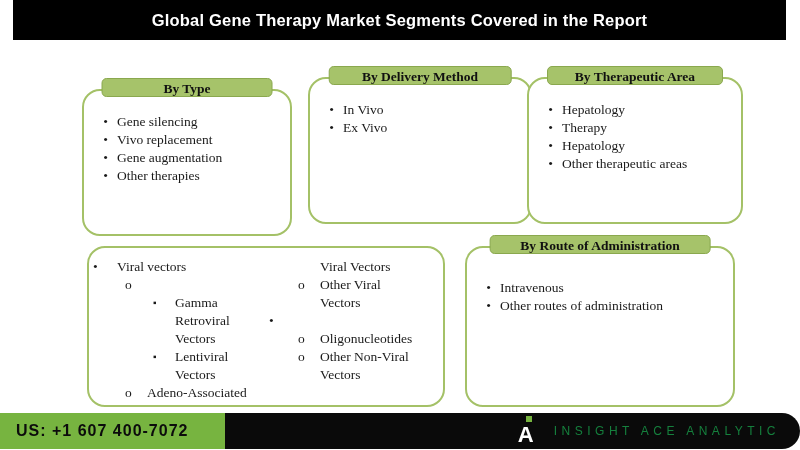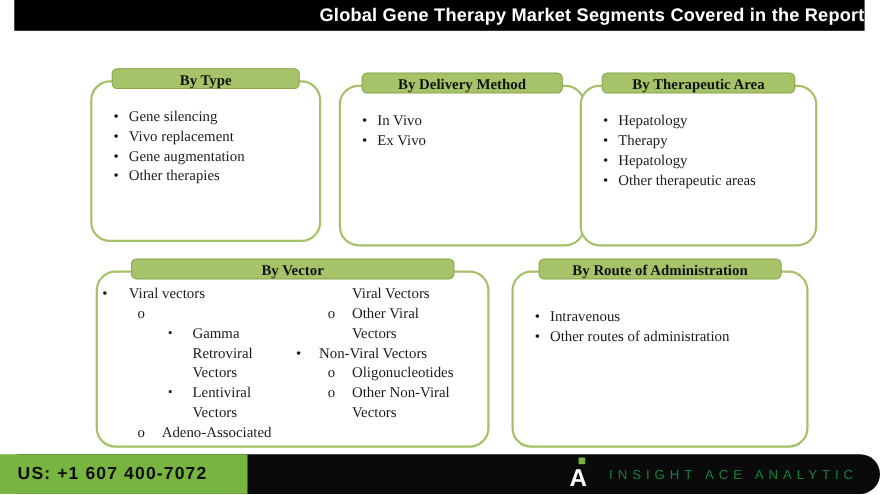--- a/index.html
+++ b/index.html
@@ -2,39 +2,39 @@
 <html><head>
 <meta charset="utf-8">
 <style>
   html,body{margin:0;padding:0;background:#fff;}
   #stage{
     position:relative;width:800px;height:450px;background:#ffffff;overflow:hidden;
     font-family:"Liberation Serif", serif;color:#1a1a1a;
   }
   
   .titlebar{
-    position:absolute;left:13px;top:0;width:773px;height:28px;background:#000000;
-    display:flex;align-items:center;justify-content:flex-end;
+    position:absolute;left:13px;top:0;width:773px;height:40px;background:#000000;
+    display:flex;align-items:center;justify-content:center;
   }
   .titlebar span{
     color:#ffffff;font-family:"Liberation Sans",sans-serif;font-weight:bold;font-size:16.5px;
     letter-spacing:0.2px;
   }
   
   .segbox{
     position:absolute;border:2px solid #a4c167;border-radius:18px;background:#ffffff;
     box-sizing:border-box;
   }
   .pill{
     position:absolute;top:-13px;left:50%;transform:translateX(-50%);
     width:83%;height:19px;line-height:19px;background:#a6c36a;border:1px solid #8aa84e;
     border-radius:5px;text-align:center;font-weight:bold;font-size:13.5px;color:#111;
     box-sizing:border-box;white-space:nowrap;
   }
-  #box-type       {left:82px; top:73px; width:210px;height:147px;}
+  #box-type       {left:82px; top:89px; width:210px;height:147px;}
   #box-delivery   {left:308px;top:77px; width:224px;height:147px;}
   #box-therapeutic{left:527px;top:77px; width:216px;height:147px;}
   #box-vector     {left:87px; top:246px;width:358px;height:161px;}
   #box-route      {left:465px;top:246px;width:270px;height:161px;}
 
   .itemlist{padding:22px 0 0 10px;}
   #box-route .itemlist{padding-top:31px;}
   .item{display:flex;line-height:18px;font-size:13.5px;}
   .blt{width:23px;flex:0 0 23px;text-align:center;}
   .txt{flex:1;}
@@ -140,21 +140,20 @@
         <span class="txt">Hepatology</span>
       </div>
       <div class="item">
         <span class="blt">•</span>
         <span class="txt">Other therapeutic areas</span>
       </div>
     </div>
   </div>
 
   <div class="segbox" id="box-vector">
-    <div class="pill">By Vector</div>
     <div class="vcols">
       <div class="vcol1">
         <div class="vrow lvl1">
           <span class="vb">•</span>
           <span class="vt">Viral vectors</span>
         </div>
         <div class="vrow lvl2">
           <span class="vb">o</span>
         </div>
         <div class="vrow lvl3">
@@ -174,21 +173,20 @@
         <div class="vrow lvl2">
           <span class="vb"></span>
           <span class="vt">Viral Vectors</span>
         </div>
         <div class="vrow lvl2">
           <span class="vb">o</span>
           <span class="vt">Other Viral Vectors</span>
         </div>
         <div class="vrow lvl1">
           <span class="vb">•</span>
-          <span class="vt">Non-Viral Vectors</span>
         </div>
         <div class="vrow lvl2">
           <span class="vb">o</span>
           <span class="vt">Oligonucleotides</span>
         </div>
         <div class="vrow lvl2">
           <span class="vb">o</span>
           <span class="vt">Other Non-Viral Vectors</span>
         </div>
       </div>

